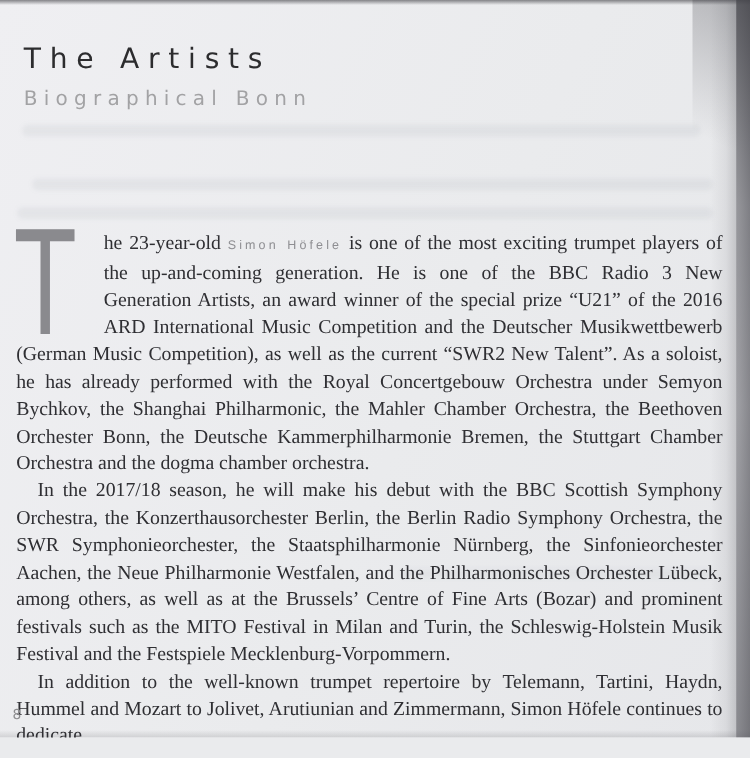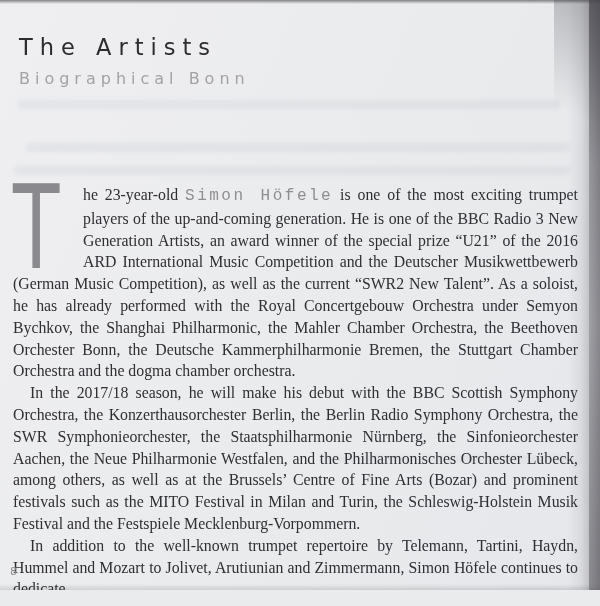--- a/index.html
+++ b/index.html
@@ -102,22 +102,22 @@
   .dropcap-glyph {
     position: absolute; top: 0; left: 0;
     font-family: "DejaVu Sans", sans-serif;
     font-size: 115px; line-height: 84px;
     color: #8a8a8e;
     transform: scaleX(0.66);
     transform-origin: 0 0;
     white-space: nowrap;
   }
   .artist-name {
-    font-family: Liberation Mono, monospace;
-    font-size: 16px;
+    font-family: Liberation Sans, sans-serif;
+    font-size: 10px;
     letter-spacing: 2.5px;
     color: #8e8e92;
   }
 
   .page-number {
     position: absolute; left: 10px; bottom: 12px; z-index: 2;
     font-family: "DejaVu Sans", "Liberation Sans", sans-serif;
     font-size: 11px; color: #8c8c8e;
   }
 </style>

